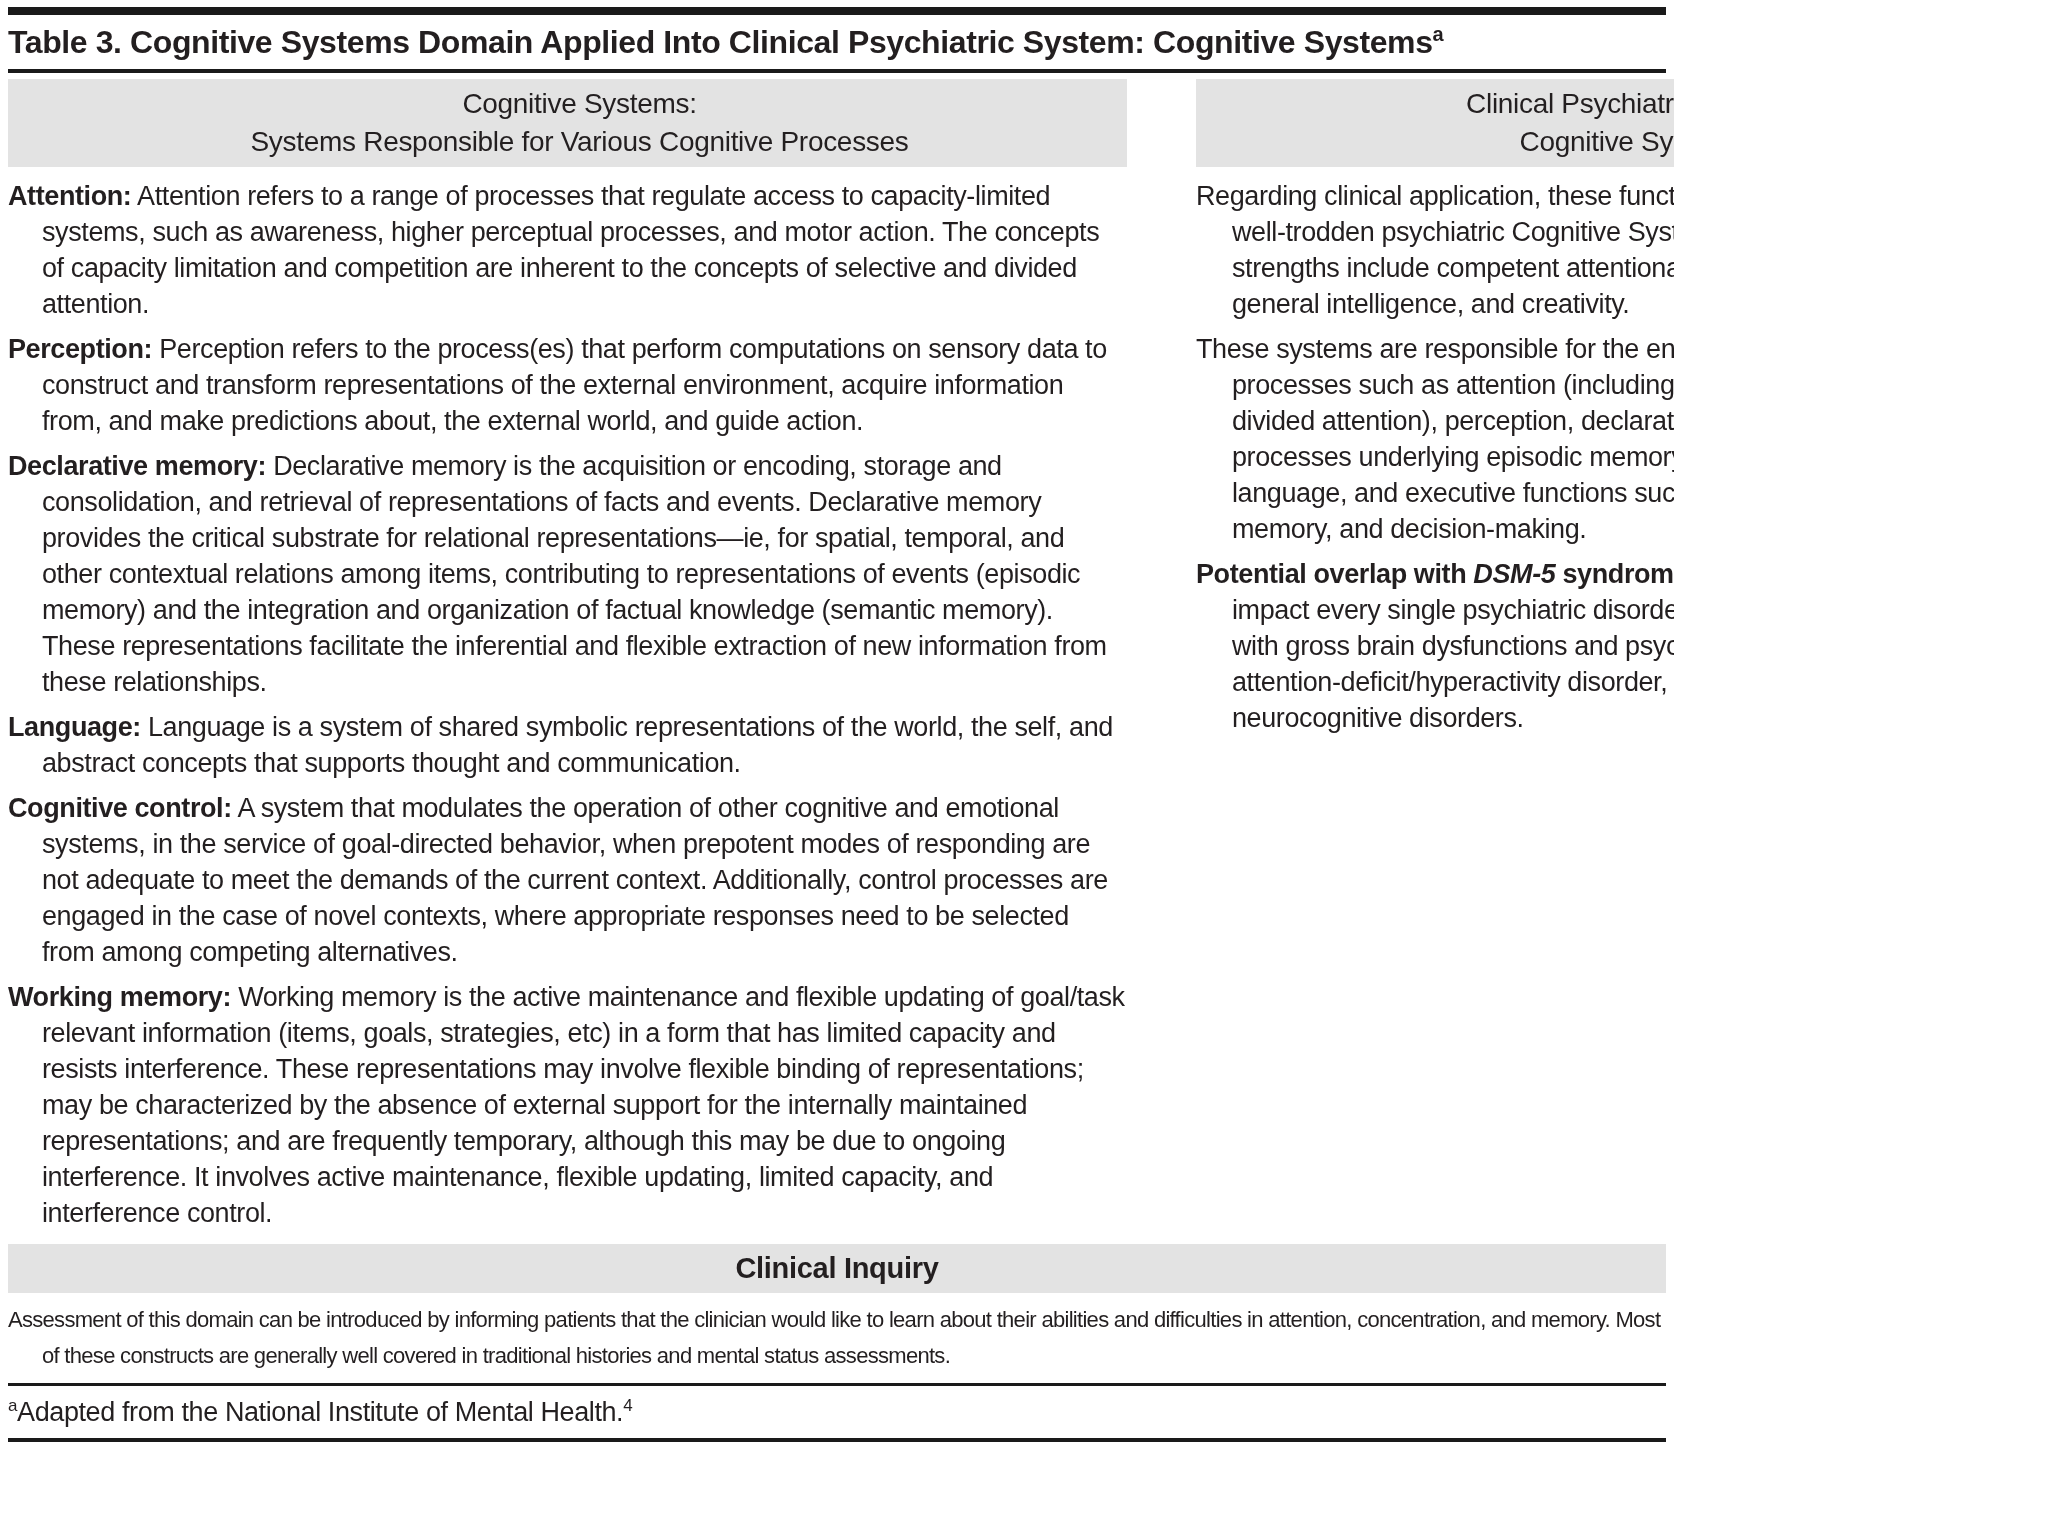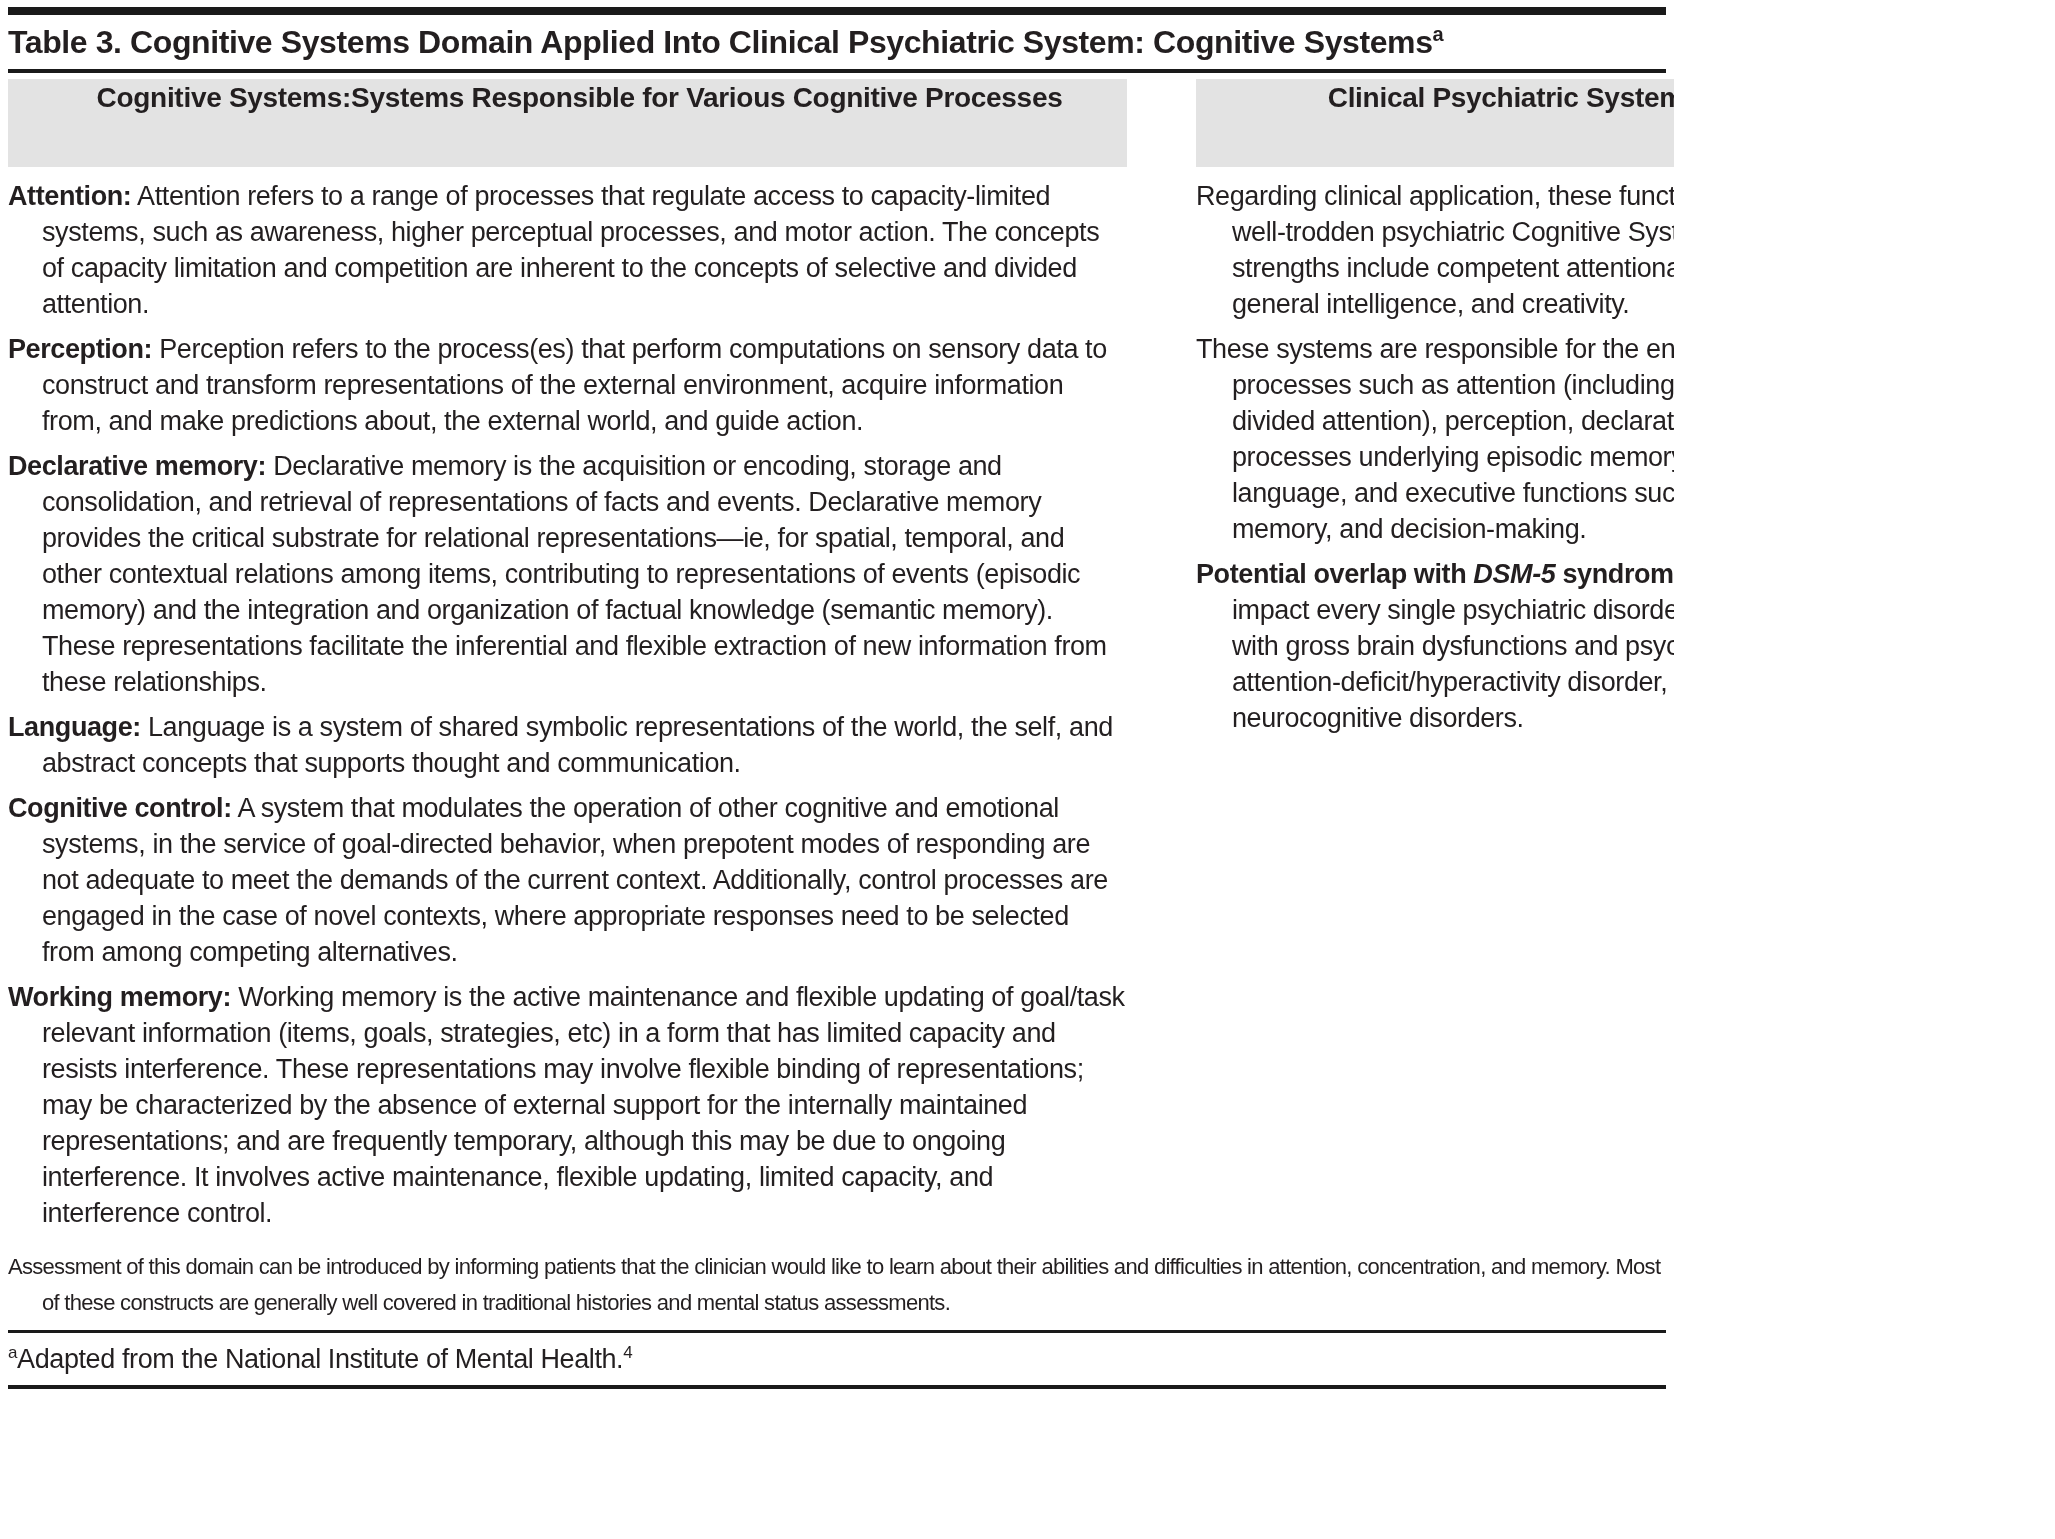--- a/index.html
+++ b/index.html
@@ -38,23 +38,24 @@
   .grid {
     display: grid;
     grid-template-columns: 1119px 850px;
     column-gap: 69px;
     margin-top: 6px;
   }
   .header-band {
     background: #e3e3e3;
     height: 88px;
     display: flex;
+    flex-direction: column;
     justify-content: center;
     text-align: center;
-    font-weight: bold;
+    font-weight: normal;
     font-size: 28px;
     line-height: 38px;
     letter-spacing: -0.3px;
     padding-left: 24px;
   }
   .entries { margin-top: 11px; }
   .entry {
     margin: 0 0 9px 0;
     font-size: 27px;
     line-height: 36px;
@@ -128,20 +129,21 @@
       </div>
       <div class="entries">
         <p class="entry"><span>Regarding clinical application, these functions obviously constitute the well-trodden psychiatric Cognitive Systems. Manifestations of clinical strengths include competent attentional focus, superior memory, high general intelligence, and creativity.</span></p>
         <p class="entry"><span>These systems are responsible for the entire range of cognitive processes such as attention (including awareness, selective and divided attention), perception, declarative memory, and associated processes underlying episodic memory and semantic memory, language, and executive functions such as cognitive control, working memory, and decision-making.</span></p>
         <p class="entry"><b>Potential overlap with </b><b class="ital">DSM-5</b><b> syndromes:</b><span> These constructs directly impact every single psychiatric disorder, not only the obvious ones with gross brain dysfunctions and psychoses, amnestic syndromes, attention-deficit/hyperactivity disorder, delirium, and mild and severe neurocognitive disorders.</span></p>
       </div>
     </div>
 
   </div>
 
+  <div class="inquiry-band"><span>Clinical Inquiry</span></div>
 
   <p class="inquiry-text">Assessment of this domain can be introduced by informing patients that the clinician would like to learn about their abilities and difficulties in attention, concentration, and memory. Most of these constructs are generally well covered in traditional histories and mental status assessments.</p>
 
   <div class="rule mid-rule"></div>
 
   <p class="footnote"><sup>a</sup><span>Adapted from the National Institute of Mental Health.</span><sup>4</sup></p>
 
   <div class="rule bottom-rule"></div>
 
 </div>

